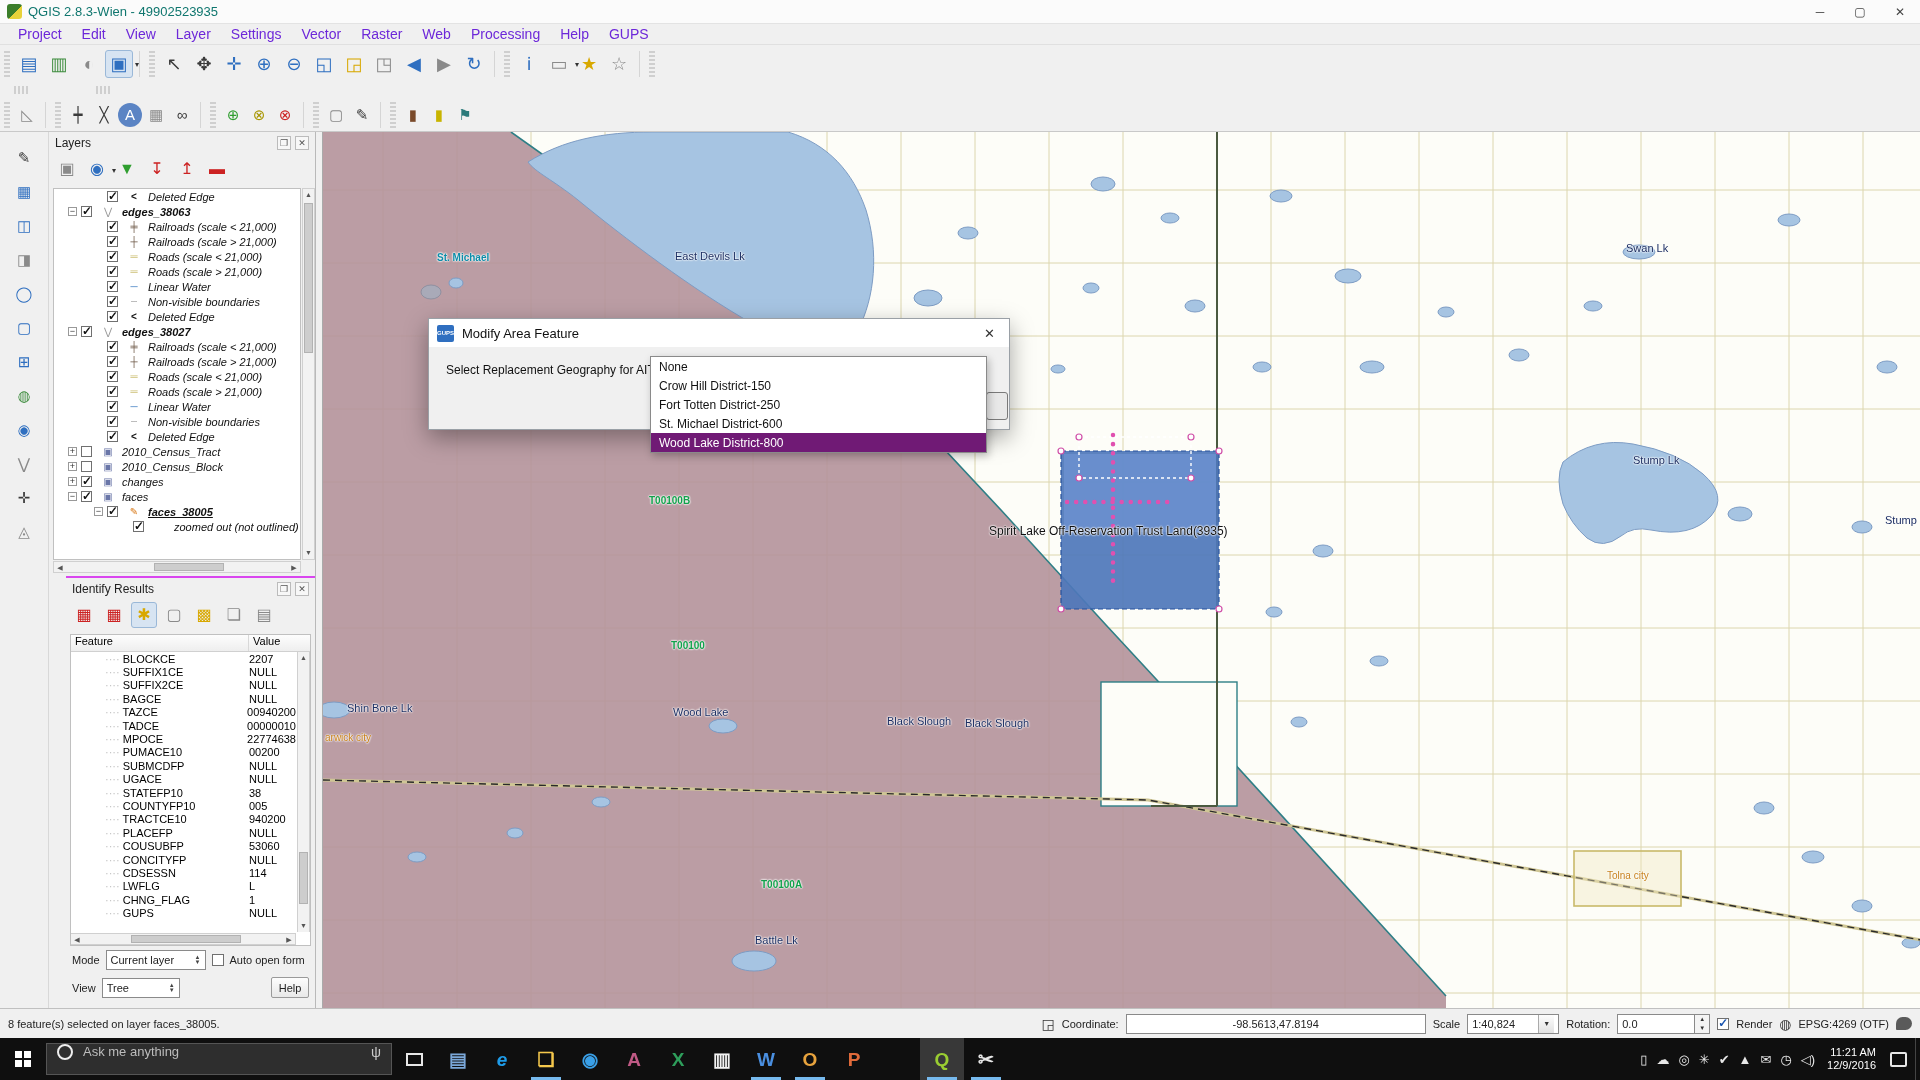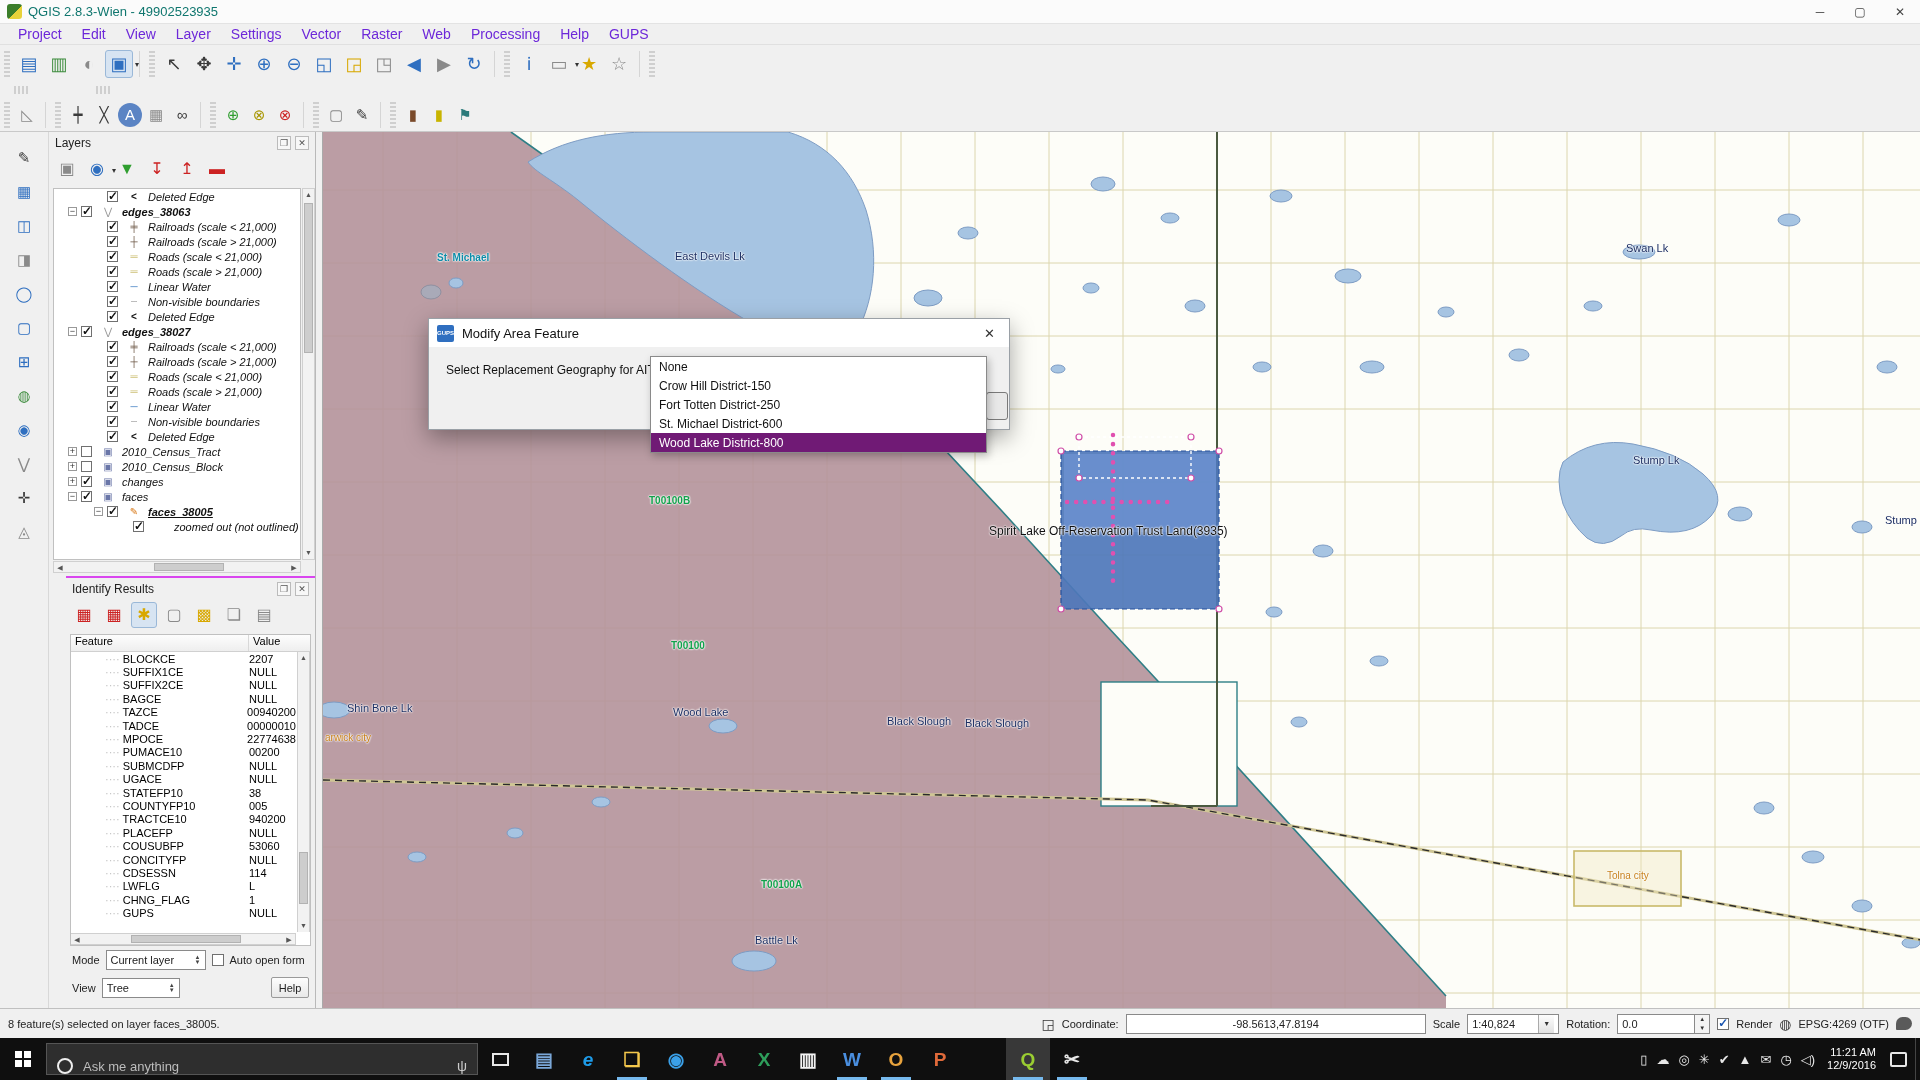--- a/index.html
+++ b/index.html
@@ -125,21 +125,21 @@
   .scale-combo .dd { margin-left:auto; width:16px; height:18px; background:linear-gradient(#fdfdfd,#e2e2e2); border-left:1px solid #aaa; font-size:7px; display:flex; align-items:center; justify-content:center; color:#333; }
   .rot-box { width:78px; justify-content:flex-start; padding:0 4px; position:relative; }
   .rot-spin { display:flex; flex-direction:column; width:15px; height:20px; border:1px solid #8a8a8a; border-left:none; background:#f4f4f4; font-size:6px; line-height:9px; text-align:center; color:#333; }
   .bubble { width:16px; height:13px; background:#5a5a5a; border-radius:7px 7px 7px 1px; }
 
   
   .taskbar { position:absolute; left:0; right:0; bottom:0; height:42px; background:#0f0f0f; display:flex; align-items:center; z-index:60; }
   .start { width:46px; height:42px; display:flex; align-items:center; justify-content:center; }
   .winlogo { width:16px; height:16px; display:grid; grid-template-columns:7px 7px; grid-template-rows:7px 7px; gap:2px; }
   .winlogo div { background:#fff; }
-  .searchbox { width:432px; height:32px; background:#2e2e2e; border:1px solid #555; display:flex; align-items:flex-end; padding:0 10px; gap:10px; }
+  .searchbox { width:346px; height:32px; background:#2e2e2e; border:1px solid #555; display:flex; align-items:flex-start; padding:0 10px; gap:10px; }
   .cortana-ring { width:16px; height:16px; border:2px solid #eee; border-radius:50%; }
   .search-text { color:#bdbdbd; font-size:13px; flex:1; }
   .mic { color:#ccc; font-size:14px; }
   .taskview { width:44px; height:42px; display:flex; align-items:center; justify-content:center; color:#eee; font-size:16px; }
   .tv-icon { width:17px; height:13px; border:2px solid #e8e8e8; position:relative; }
   .tb-apps { display:flex; }
   .tb-app { width:44px; height:42px; display:flex; align-items:center; justify-content:center; position:relative; }
   .tb-app.active { background:#383838; }
   .tb-app.open::after { content:""; position:absolute; left:7px; right:7px; bottom:0; height:3px; background:#76b9ed; }
   .tb-app .aglyph { font-size:19px; font-weight:bold; line-height:1; }

